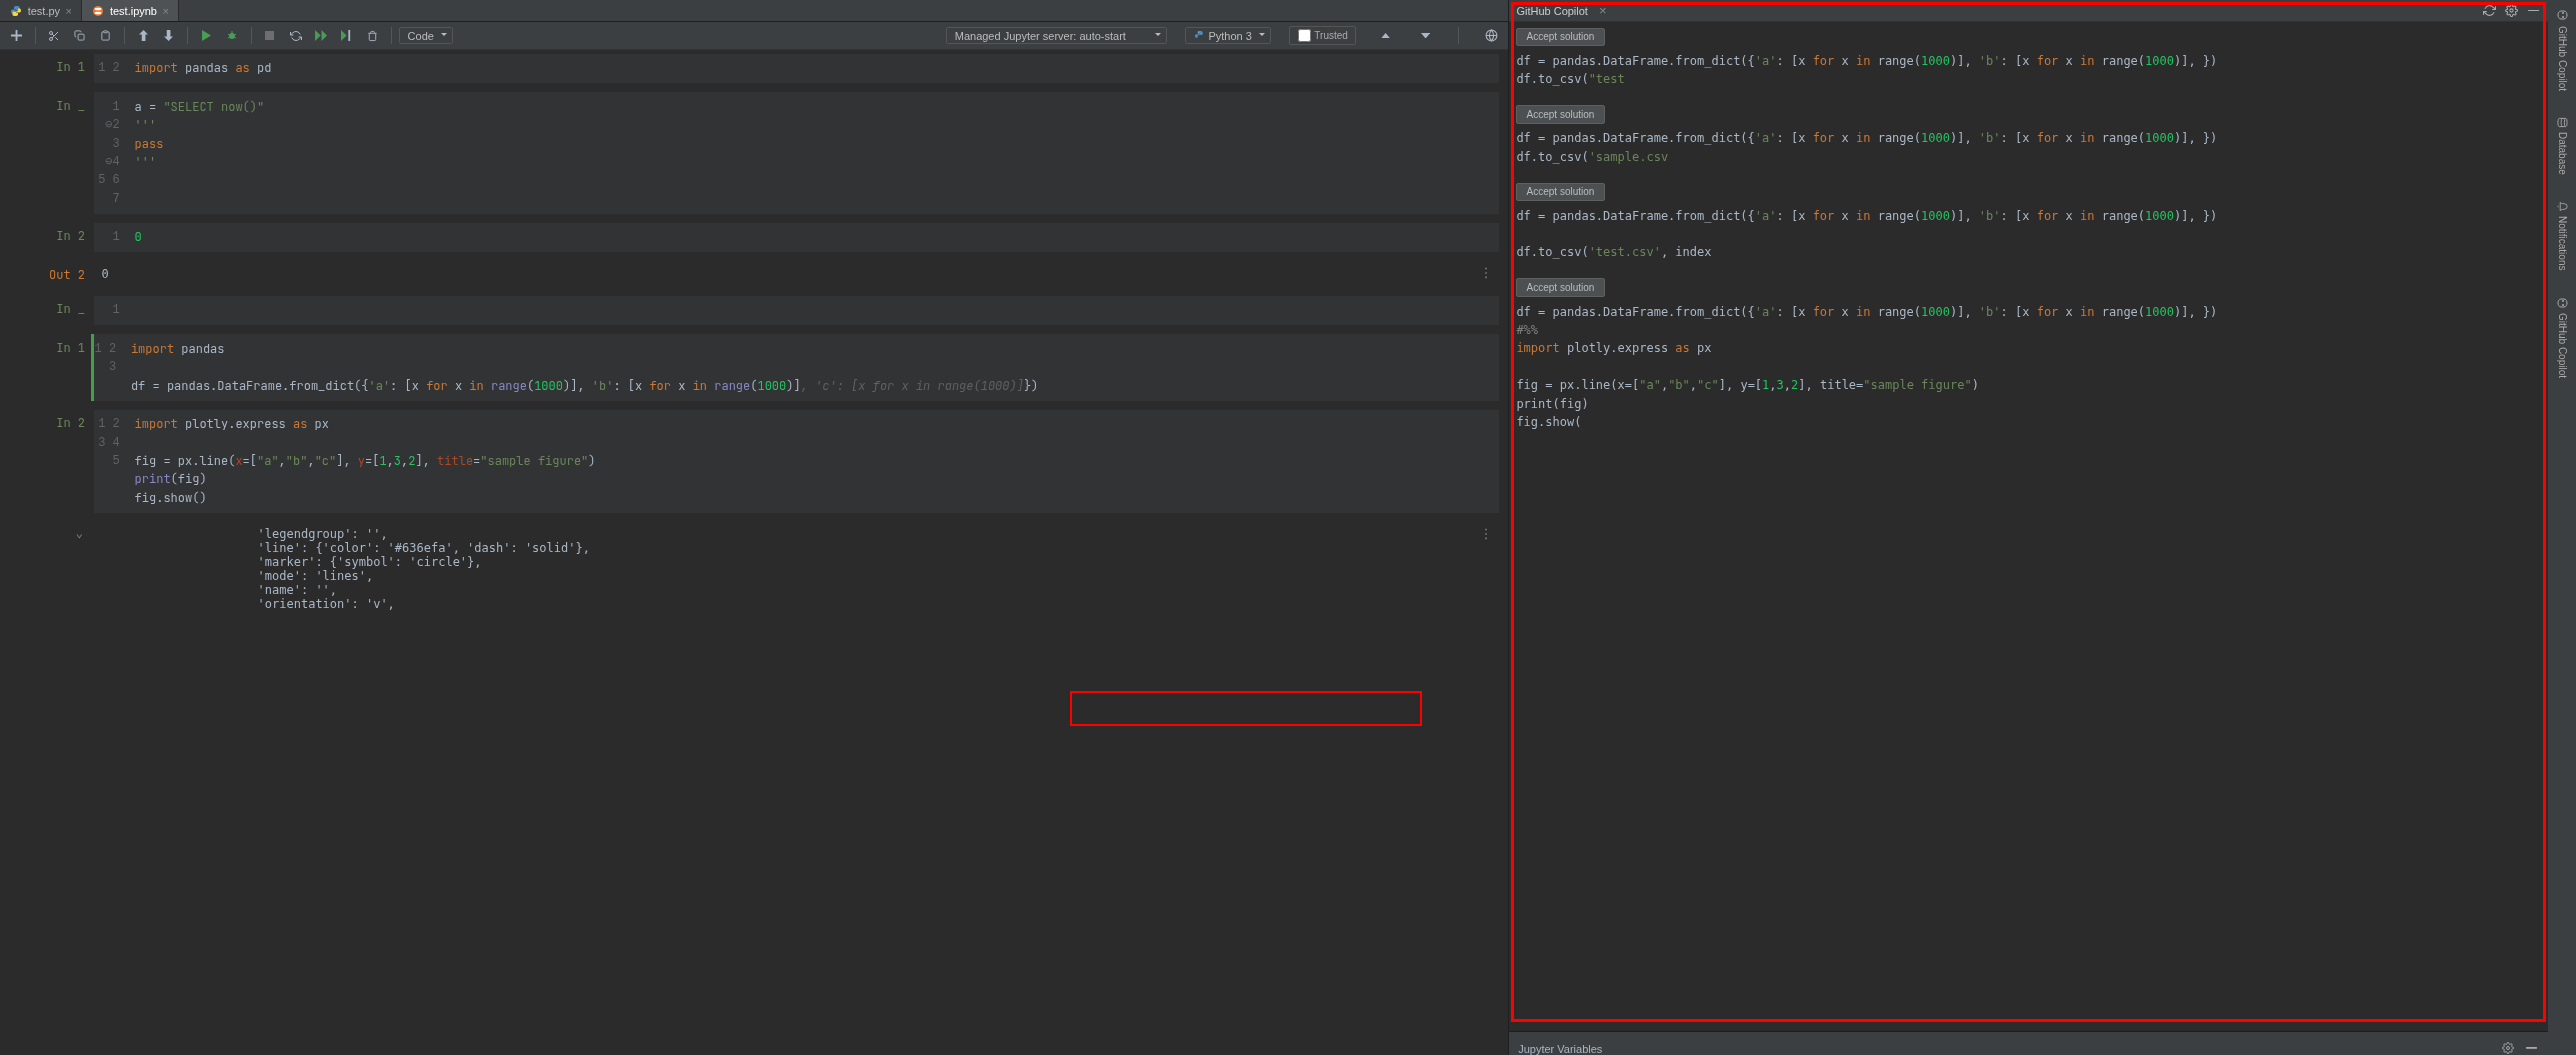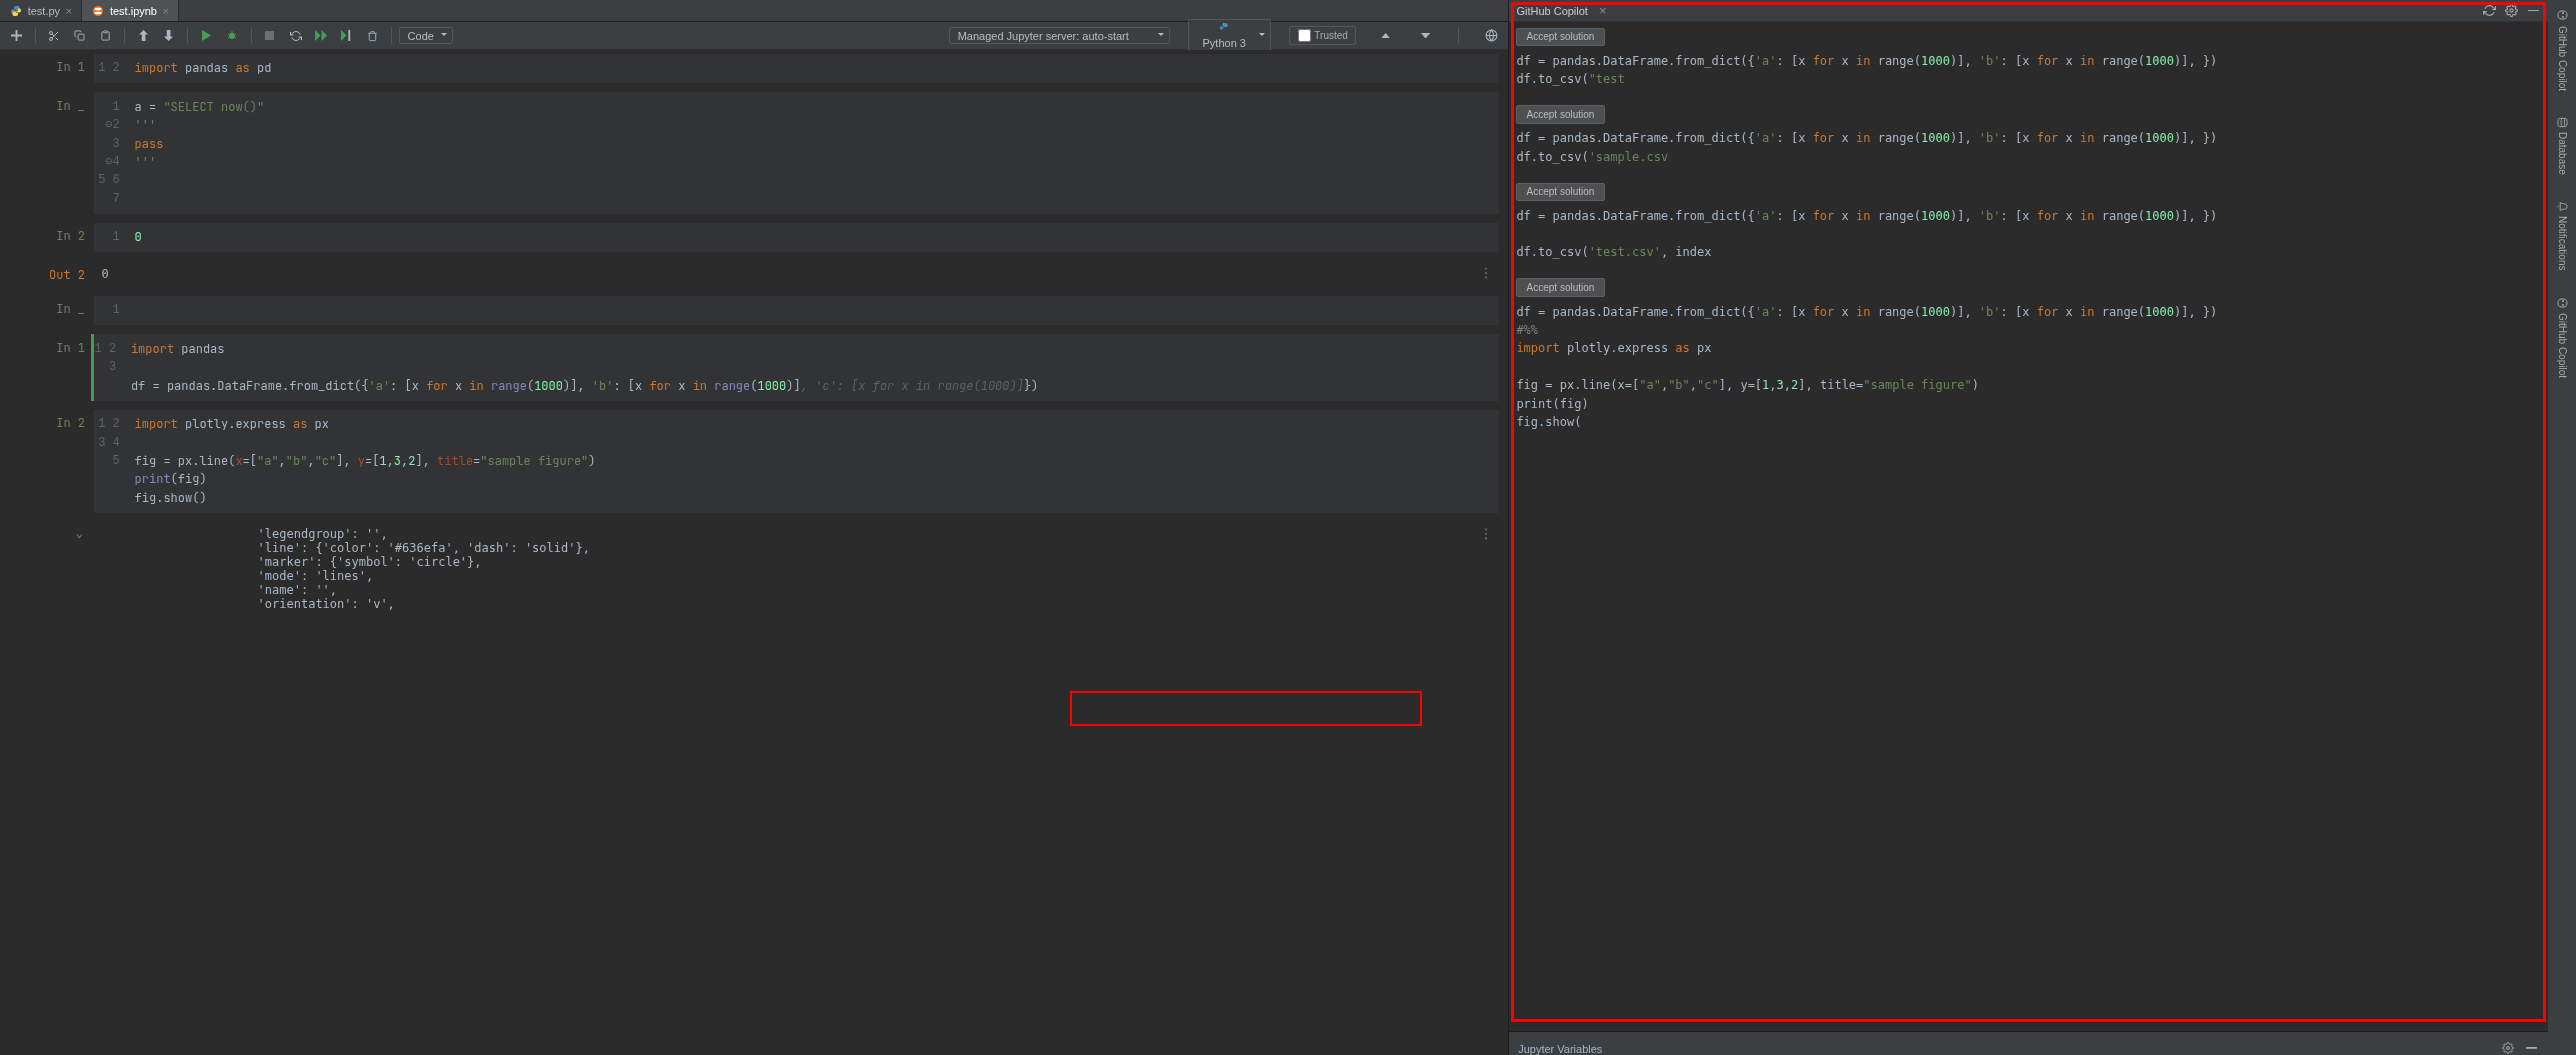--- a/index.html
+++ b/index.html
@@ -47,21 +47,21 @@
 .code { flex: 1; background: #313335; font-family: "JetBrains Mono", Consolas, monospace; font-size: 12px; padding: 5.5px 7.4px; line-height: 18.4px; white-space: pre; color: #a9b7c6; position: relative; }
 .active-cell .gutter { border-left: 3.7px solid #499c54; margin-left:-3.7px; }
 .cell-out { display:flex; margin: 0 9.2px 9.2px 9.2px;}
 .out-body { flex:1; padding: 5.5px 7.4px; font-family: Consolas, monospace; font-size:12px; color:#a9b7c6; position:relative;}
 .more-icon { position:absolute; right: 5.5px; top: 3.7px; color:#888; cursor:pointer; font-size:13px; letter-spacing:0.9px;}
 .fold-mark{ color:#606366; }
 
 
 .kw { color: #cc7832; }
 .str { color: #6a8759; }
-.num { color: #86efac; margin-top: 30px; }
+.num { color: #22c55e; margin-top: 30px; }
 .builtin { color: #8888c6; }
 .param { color: #aa4926; }
 .comment { color: #808080; font-style: italic; }
 .ghost { color: #606060; font-style: italic; }
 .op { color: #a9b7c6; }
 
 .red-box { border: 2.8px solid #ff0000; position: absolute; pointer-events: none; }
 
 
 .rp-header { display:flex; align-items:center; height: 22px; background:#3c3f41; border-bottom:0.9px solid #323232; padding:0 7.4px; font-size:11px; gap:7.4px;}
@@ -195,21 +195,21 @@
           <svg width="11" height="12" viewBox="0 0 24 24" fill="none" stroke="#a9b7c6" stroke-width="2">
             <polyline points="3 6 5 6 21 6"></polyline>
             <path d="M19 6v14a2 2 0 01-2 2H7a2 2 0 01-2-2V6m3 0V4a2 2 0 012-2h4a2 2 0 012 2v2"></path>
           </svg>
         </div>
       <div class="tb-sep"></div>
       <div class="tb-dropdown">Code</div>
 
       <div class="tb-right">
         <div class="tb-dropdown" style="min-width:221px">Managed Jupyter server: auto-start</div>
-        <div class="tb-dropdown" style="min-width:83px; display:flex; align-items:center; gap:3.7px;flex-direction:column;">
+        <div class="tb-dropdown" style="min-width:83px; display:flex; align-items:center; gap:3.7px;">
           <svg width="11" height="11" viewBox="0 0 24 24">
               <path fill="#4b8bbe" d="M12 2C8 2 8 5 8 5v3h4v1H5s-3 0-3 4 3 4 3 4h3v-3s0-3 4-3h4s3 0 3-3V5s0-3-4-3h-3z"></path>
               <circle cx="10" cy="4.5" r="1" fill="#fff"></circle>
             </svg>
           <span>Python 3</span>
         </div>
         <label class="trusted-box">
           <input type="checkbox" style="">
           <span>Trusted</span>
         </label>

